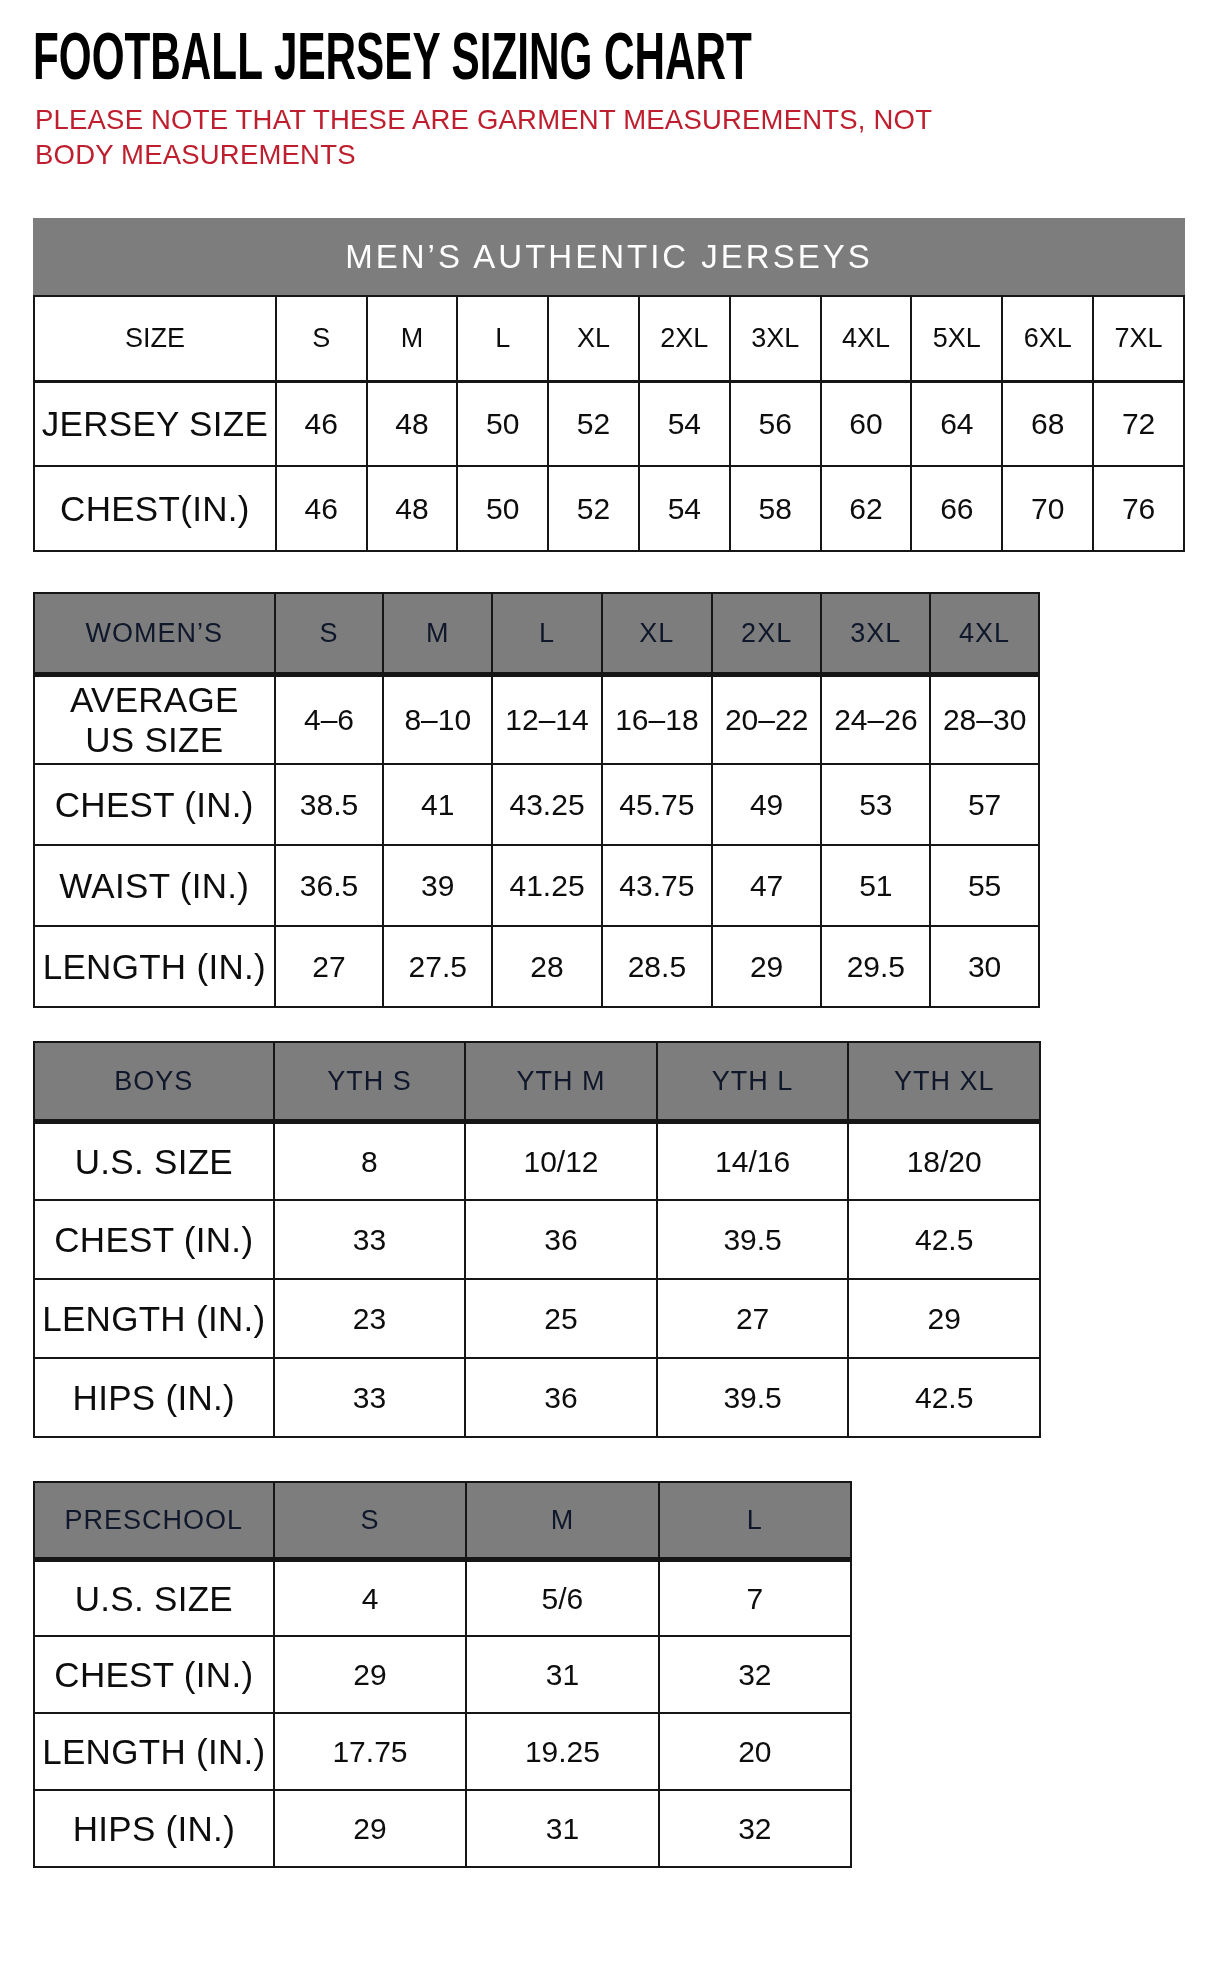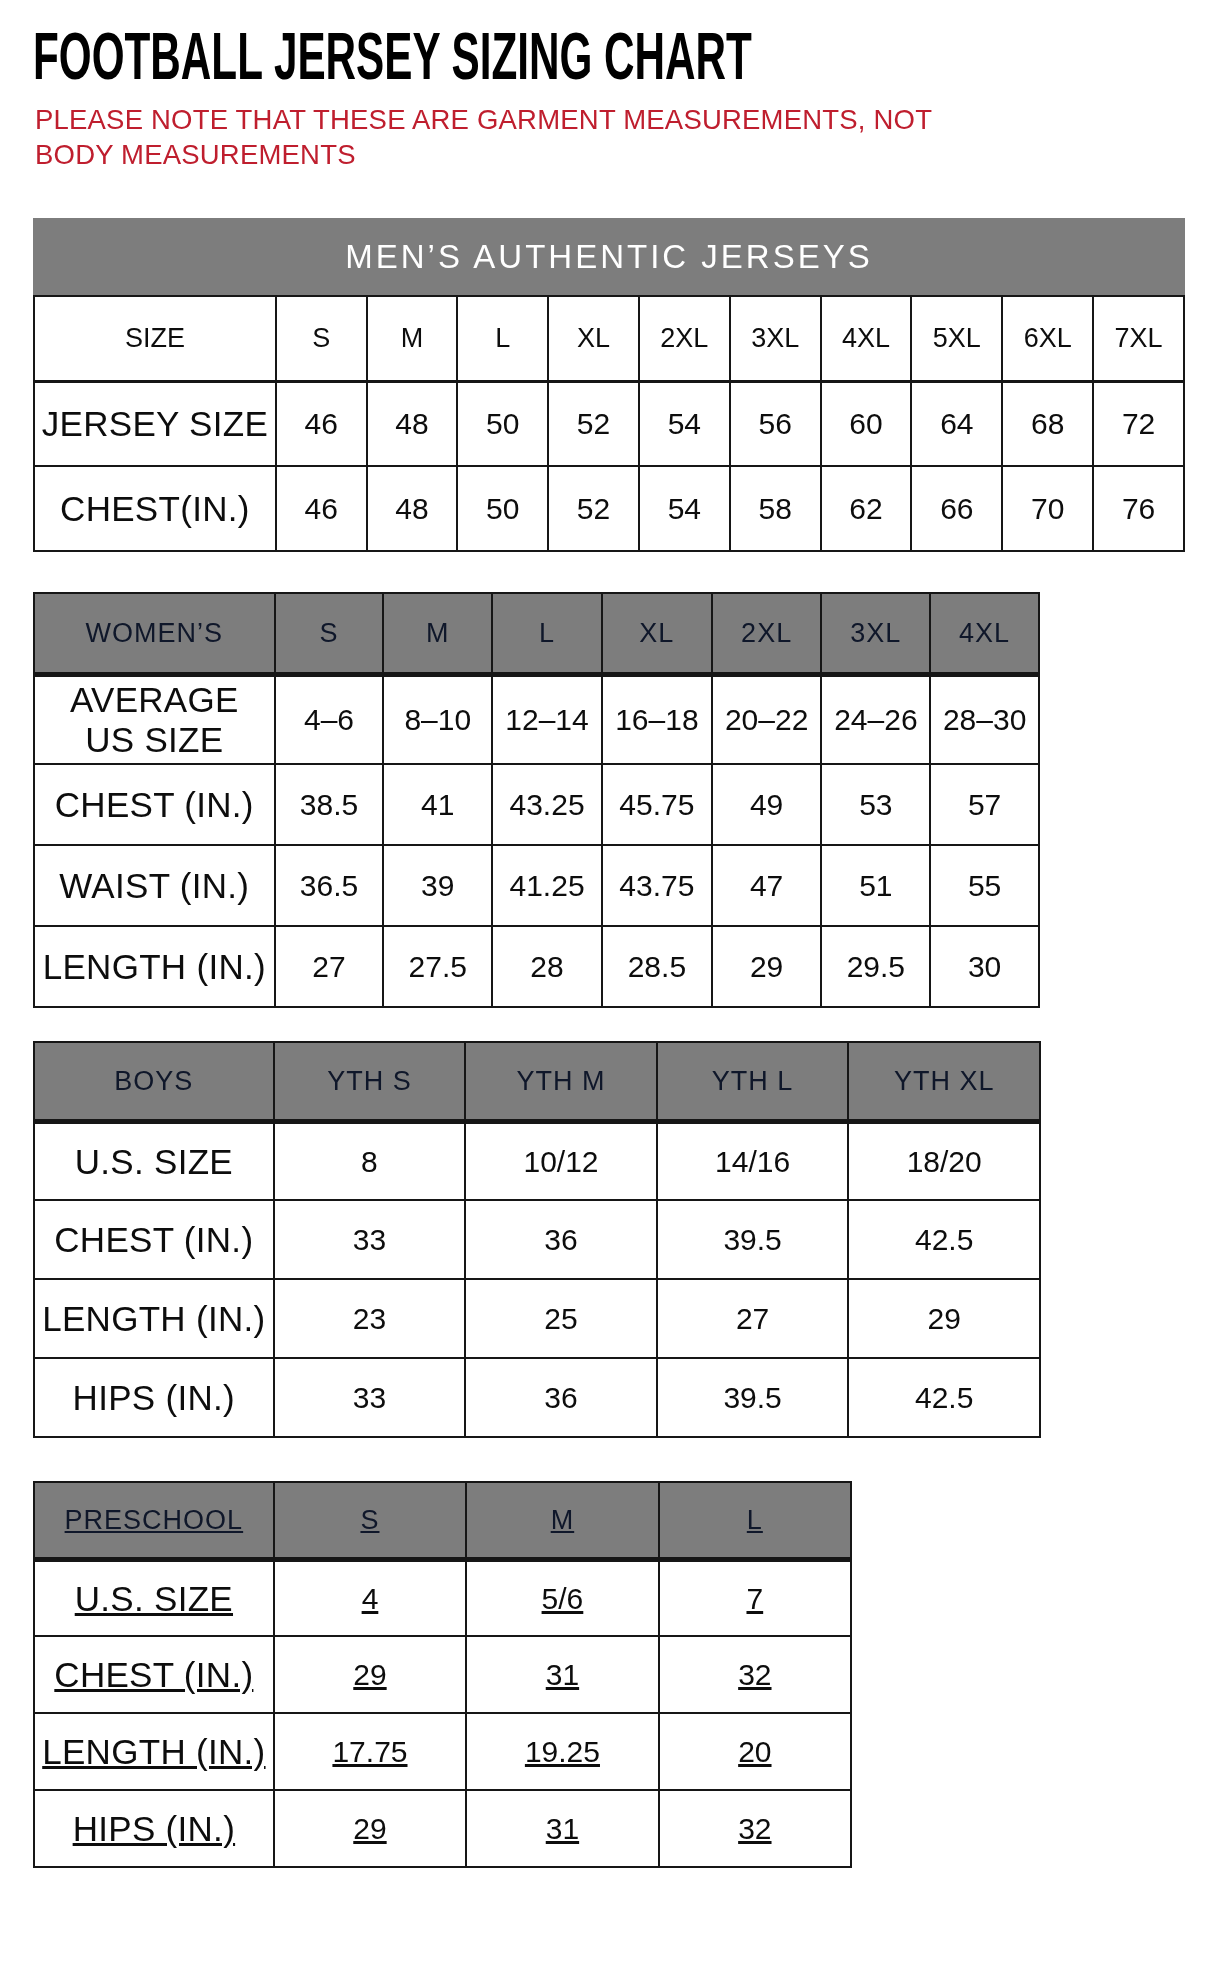--- a/index.html
+++ b/index.html
@@ -74,21 +74,21 @@
   .gray-head .size-table thead th {
     background: var(--header-gray, #7d7d7d);
     color: #0f172a;
     border-bottom: 5px solid #161616;
     letter-spacing: 1px;
   }
   .womens .size-table th, .womens .size-table td { height: 81px; }
   .womens .size-table tbody tr:first-child th,
   .womens .size-table tbody tr:first-child td { height: 90px; line-height: 1.15; }
   .boys .size-table th, .boys .size-table td { height: 79px; }
-  .preschool .size-table th, .preschool .size-table td { height: 77px; text-decoration: underline; }
+  .preschool .size-table th, .preschool .size-table td { height: 77px; }
 
   .gap-men { height: 40px; }
   .gap-women { height: 33px; }
   .gap-boys { height: 43px; }
 </style>
 </head>
 <body>
 
 <div class="doc">
 

